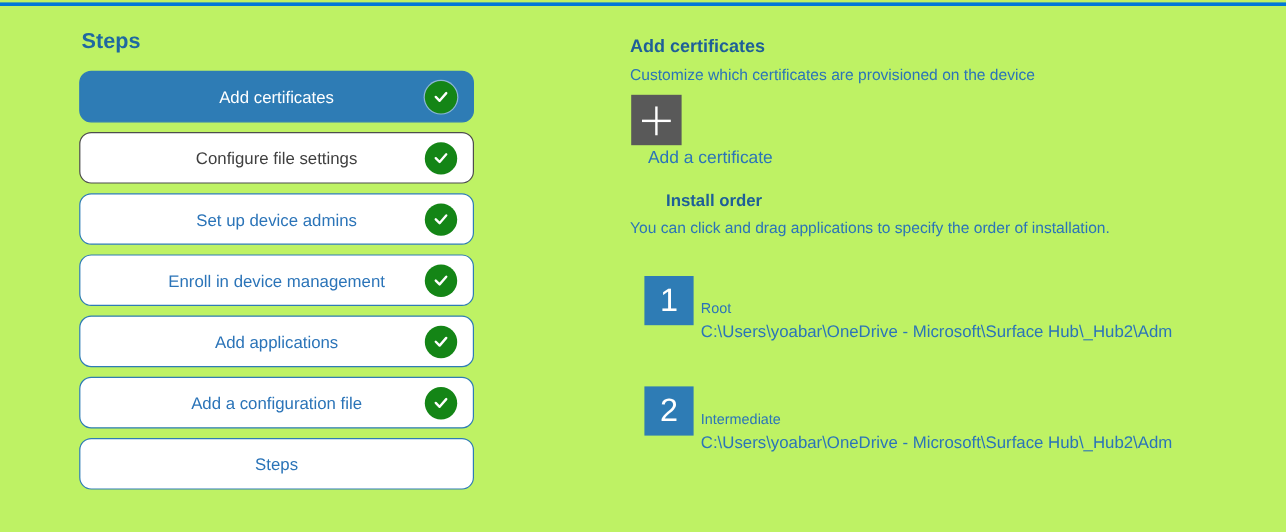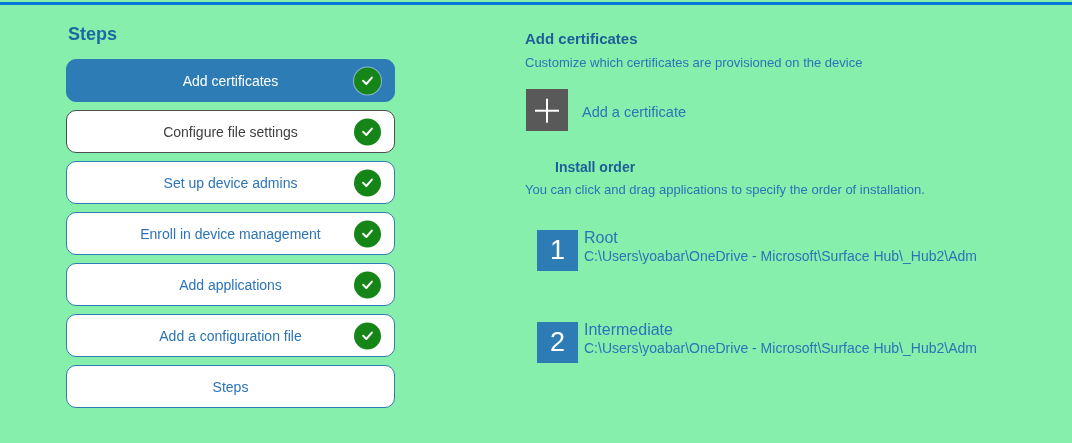--- a/index.html
+++ b/index.html
@@ -1,18 +1,18 @@
 <!DOCTYPE html>
 <html><head>
 <meta charset="utf-8">
 <style>
   * { margin:0; padding:0; box-sizing:border-box; }
   html,body { width:1072px; height:443px; background:#ffffff;
     font-family:"Liberation Sans", sans-serif; overflow:hidden; }
-  .page { position:relative; width:1072px; height:443px; background:#86efac; }
+  .page { position:relative; width:1072px; height:443px; background:#bef264; }
 
   .top-line { position:absolute; top:2px; left:0; width:1072px; height:3px; background:#0078d7; }
 
   
   .steps-heading { position:absolute; left:68px; top:24px; font-size:18px; font-weight:bold; color:#1e68a1; }
   .steps-list { position:absolute; left:66px; top:59px; width:329px; }
   .step-btn { position:relative; width:329px; height:43px; margin-bottom:8px;
     border-radius:10px; display:flex; align-items:center; justify-content:center;
     font-size:14px; cursor:pointer; background:#fff; }
   .step-btn.active  { background:#2e7cb5; border:1px solid #2e7cb5; color:#ffffff; }
@@ -20,38 +20,38 @@
   .step-btn.normal  { border:1px solid #2e7cb5; color:#2b74b8; }
   .check { position:absolute; right:13px; top:50%; transform:translateY(-50%);
     width:27px; height:27px; border-radius:50%; background:#148516;
     display:flex; align-items:center; justify-content:center; }
   .step-btn.active .check { box-shadow:0 0 0 1px rgba(255,255,255,0.45); }
 
   
   .section-title { position:absolute; left:525px; top:30px; font-size:15px; font-weight:bold; color:#1e5f98; }
   .section-subtitle { position:absolute; left:525px; top:55px; font-size:13px; color:#2b74b8; }
 
-  .add-cert { position:absolute; left:526px; top:89px; display:flex; align-items:center; cursor:pointer; }
+  .add-cert { position:absolute; left:526px; top:79px; display:flex; align-items:flex-start; cursor:pointer;flex-direction:column; }
   .add-tile { width:42px; height:42px; background:#595959; position:relative; flex:0 0 auto; }
   .plus { position:absolute; left:50%; top:50%; transform:translate(-50%,-47%); width:24px; height:24px; }
   .plus::before { content:""; position:absolute; left:0; top:50%; margin-top:-1.25px; width:24px; height:2.5px; background:#fff; }
   .plus::after  { content:""; position:absolute; top:0; left:50%; margin-left:-1.25px; height:24px; width:2.5px; background:#fff; }
   .add-cert-label { margin-left:14px; margin-top:3px; font-size:14.5px; color:#2b74b8; }
 
   .install-title { position:absolute; left:525px; top:159px; font-size:14px; font-weight:bold; color:#1e5f98;padding-left:30px; }
   .install-subtitle { position:absolutе; } 
   .install-subtitle { position:absolute; left:525px; top:182px; font-size:13px; color:#2b74b8; }
 
   .order-item { position:absolute; left:537px; display:flex; align-items:flex-start; cursor:grab; }
   .order-item.row-0 { top:228px; }
   .order-item.row-1 { top:320px; }
   .order-badge { width:41px; height:41px; margin-top:2px; background:#2e7cb5; color:#ffffff;
     font-size:27px; display:flex; align-items:center; justify-content:center; flex:0 0 auto; }
   .order-text { margin-left:6px; color:#2b74b8; }
-  .order-name { font-size:16px; line-height:19px; }
+  .order-name { font-size:12px; line-height:19px;margin-top:20px; }
   .order-path { font-size:14px; line-height:19px; white-space:nowrap; }
 </style>
 </head>
 <body>
 
 <div class="page">
   <div class="top-line"></div>
 
   <div class="steps-heading">Steps</div>
 

